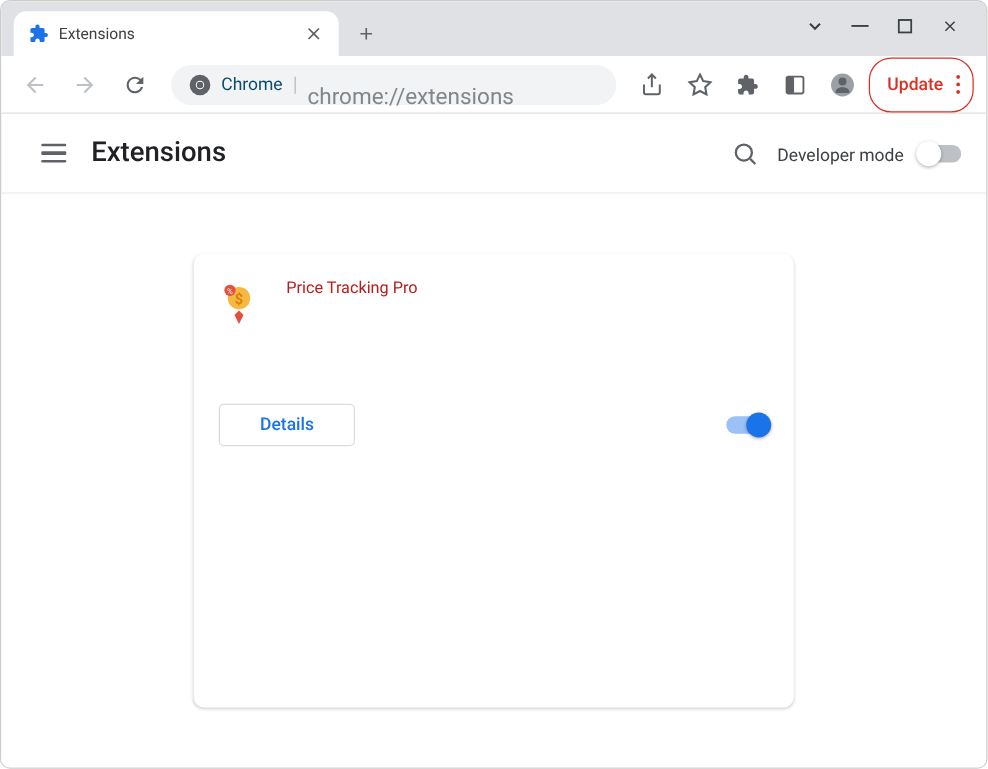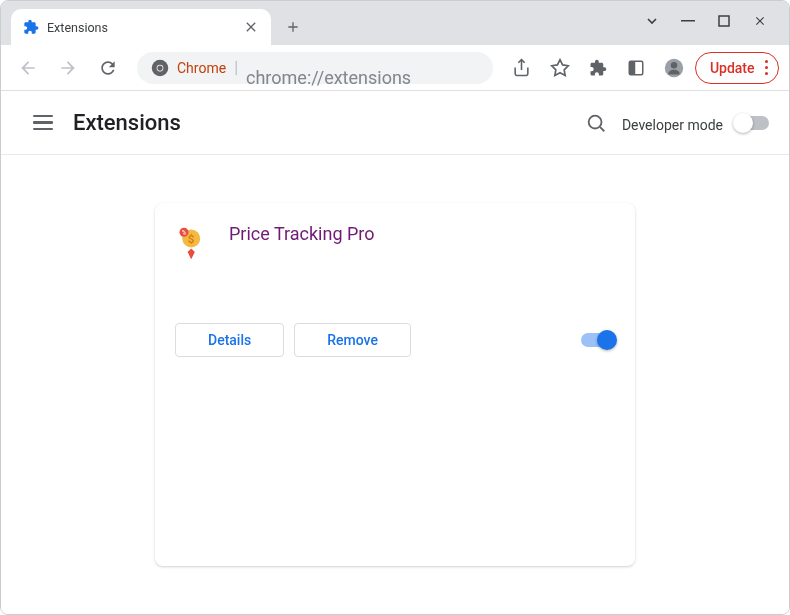--- a/index.html
+++ b/index.html
@@ -14,25 +14,25 @@
 .new-tab { width: 28px; height: 28px; margin-left: 8px; margin-bottom: 4px; display: flex; align-items: center; justify-content: center; color: #5f6368; border-radius: 50%; cursor: pointer; }
 .window-controls { position: absolute; right: 6px; top: 0; height: 40px; display: flex; align-items: center; gap: 18px; padding: 0 14px; }
 .win-ctrl { width: 18px; height: 18px; color: #3c4043; cursor: pointer; display: flex; align-items: center; justify-content: center; }
 
 
 .toolbar { height: 46px; background: #fff; border-bottom: 1px solid #e0e0e0; display: flex; align-items: center; padding: 0 10px; gap: 6px; }
 .tb-icon { width: 34px; height: 34px; display: flex; align-items: center; justify-content: center; border-radius: 50%; color: #5f6368; cursor: pointer; }
 .tb-icon.disabled { color: #bdc1c6; cursor: default; }
 .omnibox { flex: 1; height: 32px; background: #f1f3f4; border-radius: 16px; display: flex; align-items: center; padding: 0 14px; margin: 0 6px; gap: 8px; }
 .om-chrome { width: 18px; height: 18px; }
-.om-prefix { font-size: 14px; color: #c2410c; text-align: right; }
+.om-prefix { font-size: 14px; color: #0c4a6e; text-align: right; }
 .om-pipe { color: #bdc1c6; font-size: 16px; }
 .om-url { font-size: 18px; color: #80868b; margin-top: 20px; }
 .tb-right { display: flex; align-items: center; gap: 4px; }
-.update-pill { border: 1.5px solid #d93025; color: #d93025; border-radius: 18px; height: 32px; padding: 0 10px 0 14px; display: flex; align-items: center; font-size: 14px; font-weight: 500; cursor: pointer; gap: 6px; }
+.update-pill { border: 1.5px solid #d93025; color: #d93025; border-radius: 18px; height: 44px; padding: 0 10px 0 14px; display: flex; align-items: center; font-size: 14px; font-weight: 500; cursor: pointer; gap: 6px; }
 .update-dots { display: flex; flex-direction: column; gap: 2.5px; padding-left: 4px; }
 .update-dots span { width: 3.5px; height: 3.5px; background: #d93025; border-radius: 50%; }
 
 
 .page-header { height: 64px; display: flex; align-items: center; padding: 0 20px; border-bottom: 1px solid #e8eaed; }
 .hamburger { width: 44px; height: 44px; display: flex; flex-direction: column; justify-content: center; gap: 4px; padding: 12px; cursor: pointer; }
 .hamburger span { height: 2.5px; background: #5f6368; border-radius: 1px; }
 .page-title { font-size: 22px; font-weight: 500; color: #202124; margin-left: 8px; flex: 1; }
 .search-icon-hdr { width: 40px; height: 40px; display: flex; align-items: center; justify-content: center; color: #5f6368; cursor: pointer; }
 .dev-label { font-size: 14px; color: #3c4043; margin: 4px 12px 0 6px; }
@@ -42,21 +42,21 @@
 .toggle.on::after { left: 16px; background: #1a73e8; }
 
 
 .content { padding: 48px 0; display: flex; justify-content: center; background: #fff; height: calc(100% - 154px); position: relative; }
 .watermark { position: absolute; inset: 0; display: flex; flex-direction: column; align-items: center; justify-content: center; pointer-events: none; }
 .watermark-text { font-size: 110px; font-weight: 700; color: rgba(0,0,0,0.03); font-style: italic; letter-spacing: -4px; line-height: 0.85; }
 .ext-card { width: 480px; background: #fff; border-radius: 8px; box-shadow: 0 1px 3px rgba(60,64,67,0.15), 0 1px 2px rgba(60,64,67,0.1); padding: 20px; position: relative; z-index: 1; }
 .card-body { display: flex; gap: 18px; min-height: 80px; }
 .ext-icon { width: 36px; height: 36px; position: relative; margin-top: 2px; }
 .ext-icon svg { width: 100%; height: 100%; }
-.ext-name { font-size: 18px; color: #701a75; }
+.ext-name { font-size: 13px; color: #b91c1c; }
 .card-actions { display: flex; align-items: center; gap: 10px; margin-top: 20px; }
 .card-btn { border: 1px solid #dadce0; background: #fff; color: #1a73e8; font-size: 14px; font-weight: 500; padding: 8px 32px; border-radius: 4px; cursor: pointer; }
 .spacer { flex: 1; }
 </style>
 </head>
 <body>
 
 <div class="titlebar">
   <div class="tab">
     <svg class="tab-favicon" viewBox="0 0 24 24" fill="#1a73e8">
@@ -194,18 +194,17 @@
           <text x="18" y="20" font-size="13" fill="#d97f0a" text-anchor="middle" font-weight="bold">$</text>
           <circle cx="10" cy="8" r="5" fill="#e74c3c"></circle>
           <text x="10" y="11" font-size="7" fill="#fff" text-anchor="middle">%</text>
           <path d="M18 26 L14 30 L18 38 L22 30 Z" fill="#e74c3c"></path>
         </svg>
       </div>
       <div class="ext-name">Price Tracking Pro</div>
     </div>
     <div class="card-actions">
       <button class="card-btn">Details</button>
-      <button class="card-btn">Remove</button>
       <div class="spacer"></div>
       <div class="toggle on"></div>
     </div>
   </div>
 </div>
 
 </body></html>

